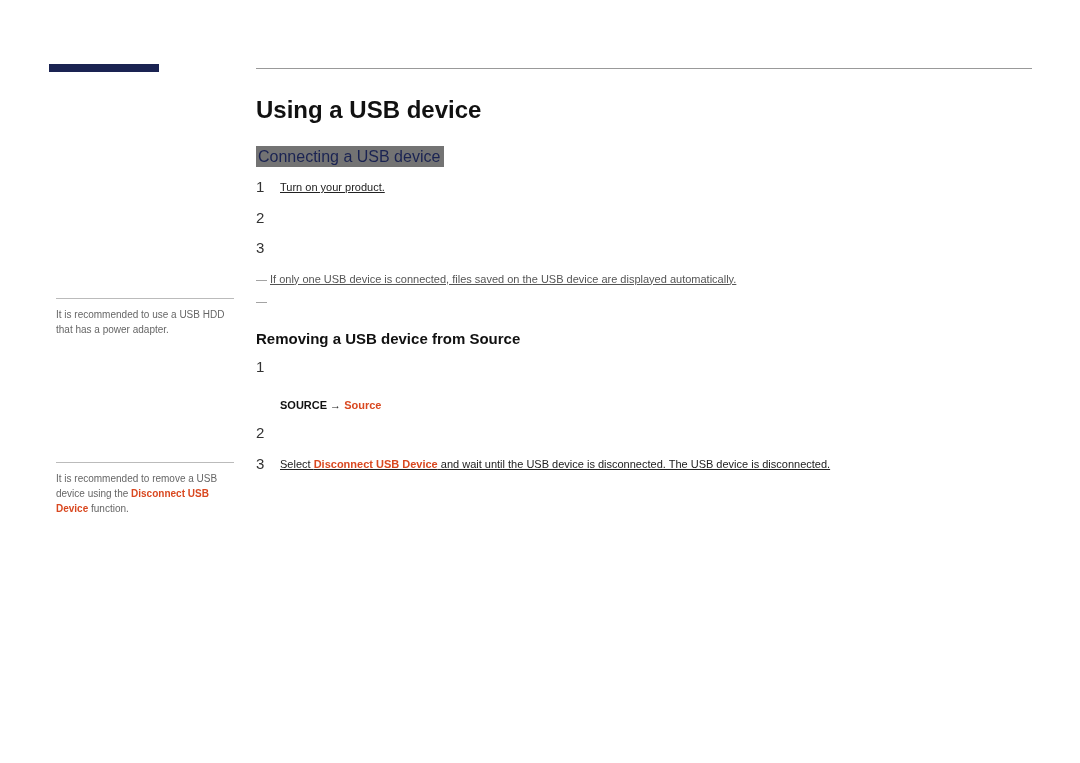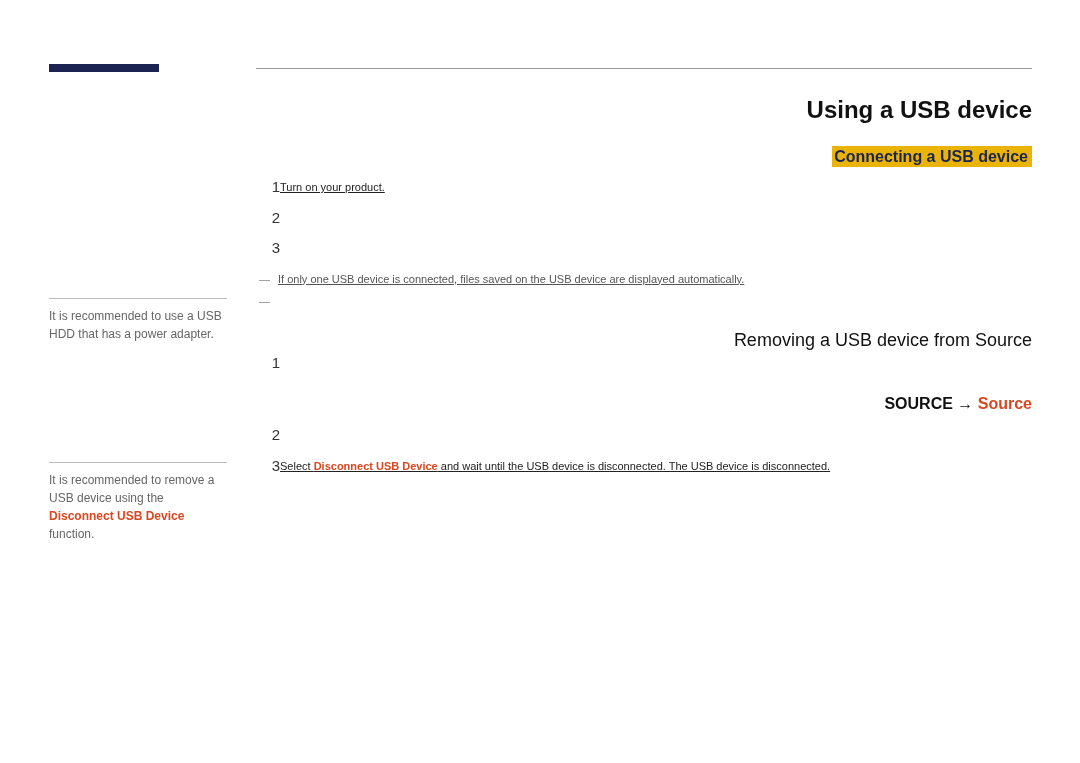--- a/index.html
+++ b/index.html
@@ -21,61 +21,60 @@
   .rule {
     position: absolute;
     top: 68px;
     left: 256px;
     right: 48px;
     height: 0;
     border-top: 1px solid #999;
   }
   .sidebar {
     position: absolute;
-    left: 49px;
+    left: 56px;
     width: 178px;
-    font-size: 12px;
+    font-size: 10px;
     color: #666;
     line-height: 1.5;
   }
   .sidebar .side-rule {
     border-top: 1px solid #bbb;
     margin-bottom: 8px;
   }
   .side1 { top: 298px; }
   .side2 { top: 462px; }
   .accent-red { color: #d94820; font-weight: 600; }
   .main {
     position: absolute;
     left: 256px;
     right: 48px;
     top: 96px;
-    text-align: right;
   }
   h1 {
     font-size: 24px;
     font-weight: 700;
     color: #111;
     margin-bottom: 22px;
   }
   h2 {
     display: inline-block;
     font-size: 16px;
-    font-weight: 700;
+    font-weight: 400;
     color: #1a2352;
-    background: #eab308;
+    background: #737373;
     padding: 2px 4px 1px 2px;
     margin-bottom: 12px;
   }
   h3 {
-    font-size: 18px;
-    font-weight: 400;
+    font-size: 15px;
+    font-weight: 700;
     color: #111;
     margin-top: 12px;
-    margin-bottom: 4px;
+    margin-bottom: 12px;
   }
   .step {
     display: flex;
     align-items: flex-start;
     margin-bottom: 14px;
   }
   .step .num {
     width: 24px;
     flex-shrink: 0;
     font-size: 15px;
@@ -95,23 +94,23 @@
     margin-bottom: 6px;
     margin-left: 0;
   }
   .note-line .dash {
     font-size: 11px;
     color: #888;
     width: 14px;
     flex-shrink: 0;
     line-height: 1.5;
   }
-  .note-line .txt { color: #555; margin-left: 8px; }
+  .note-line .txt { color: #555; }
   .path-line {
-    font-size: 16px;
+    font-size: 11px;
     font-weight: 700;
     color: #111;
     margin: 24px 0 14px 24px;
   }
   .section { margin-bottom: 20px; }
   b { font-weight: 700; }
 </style>
 </head>
 <body>
 

